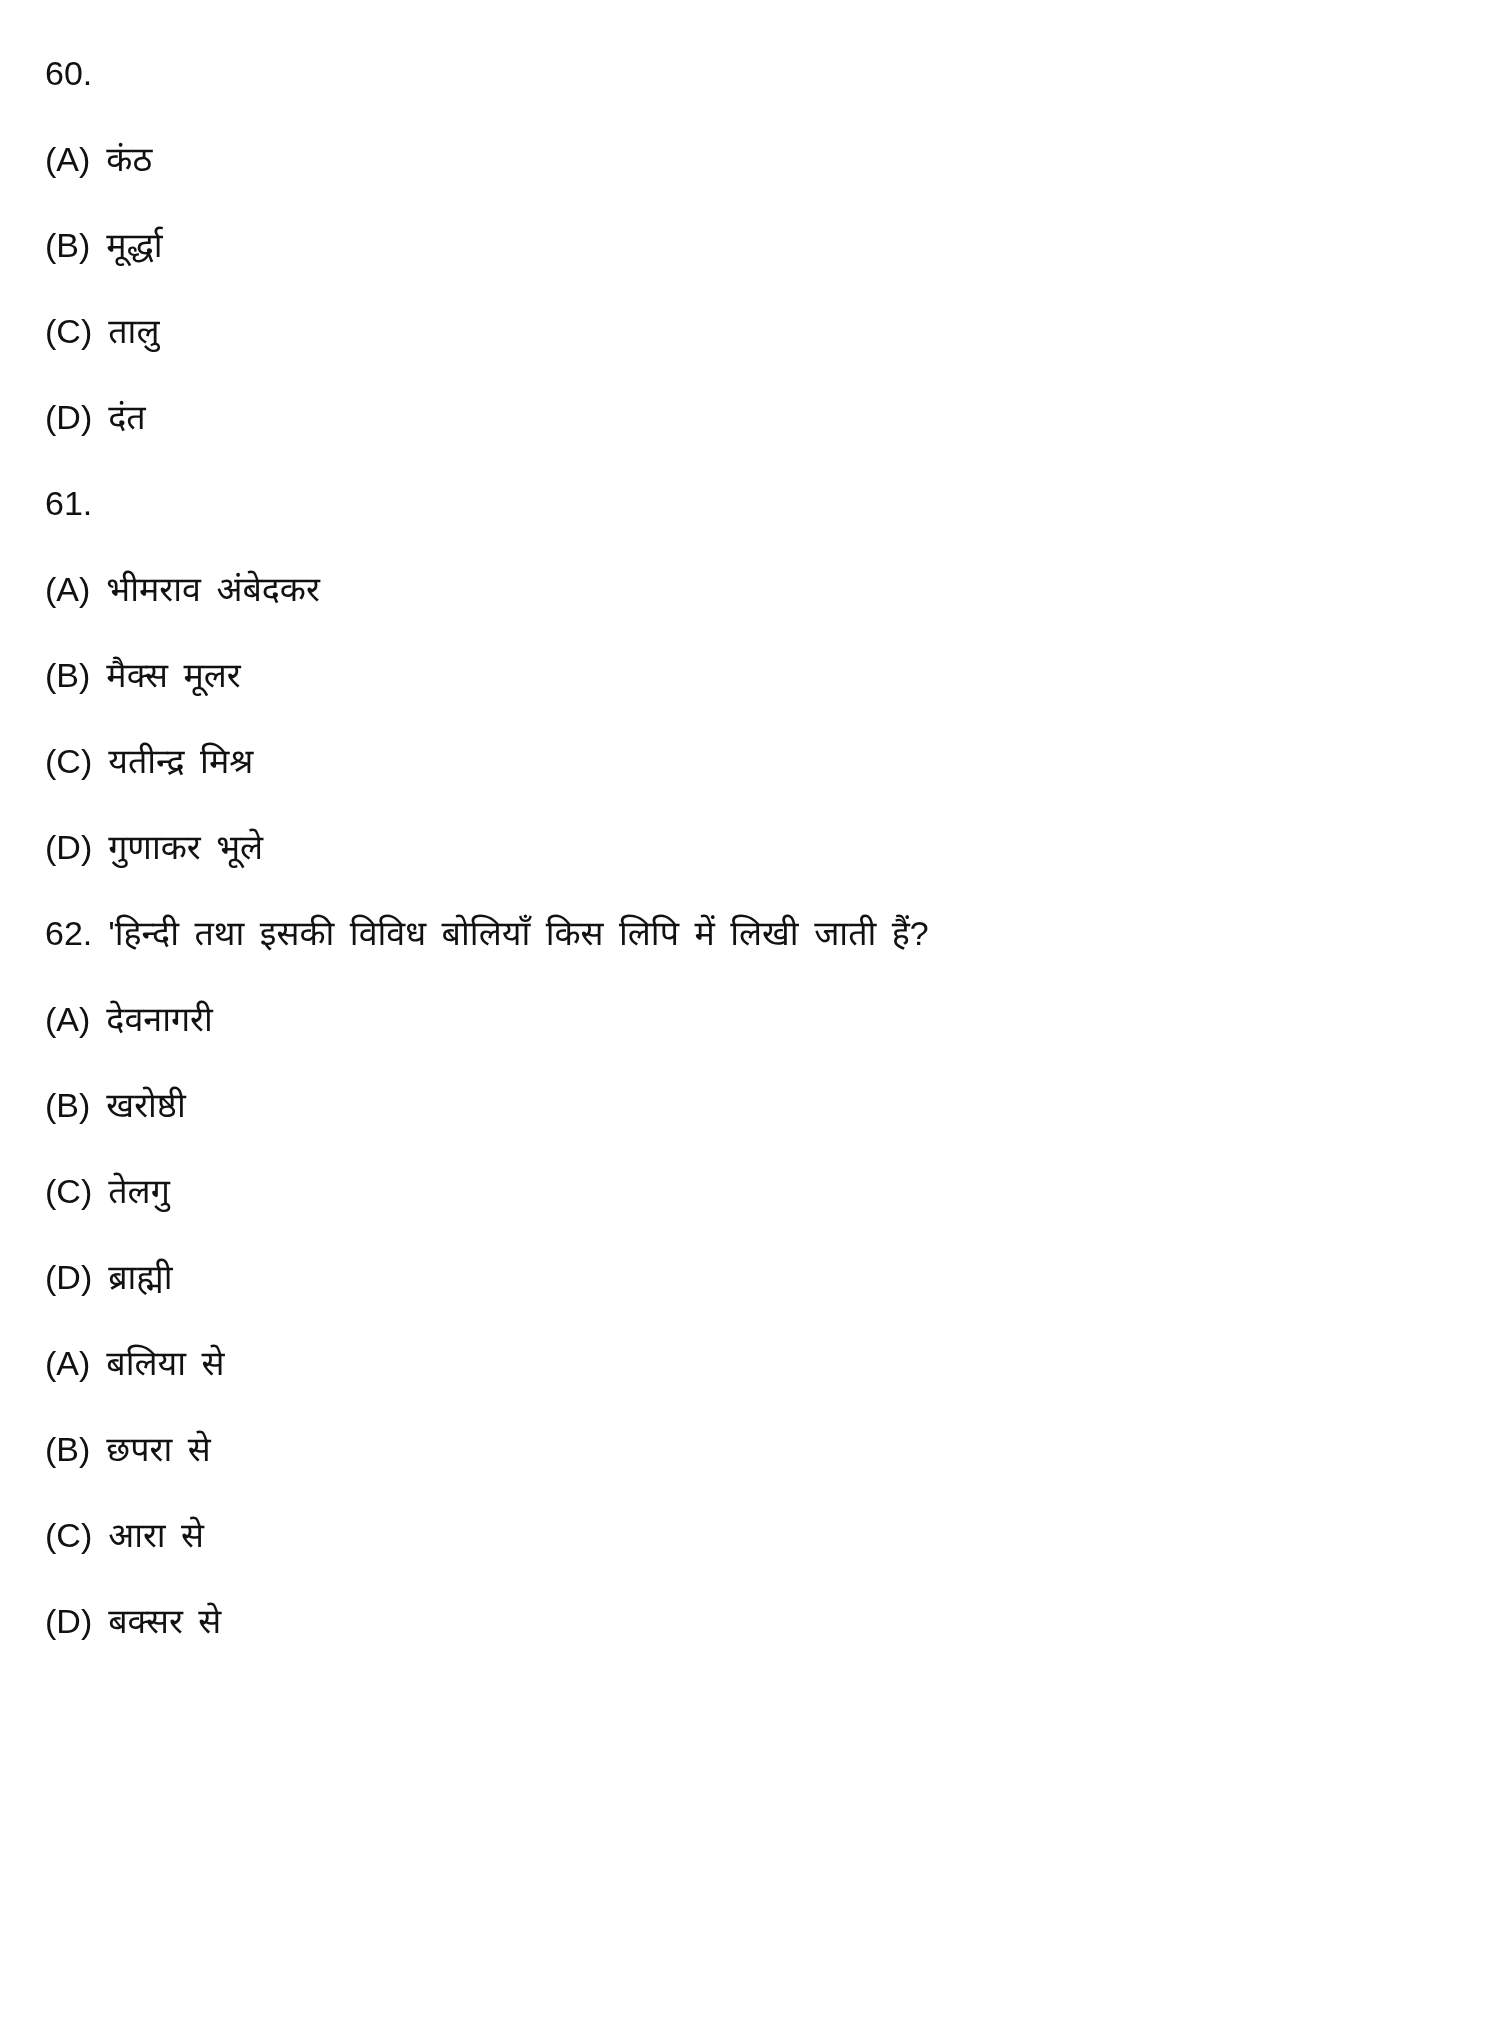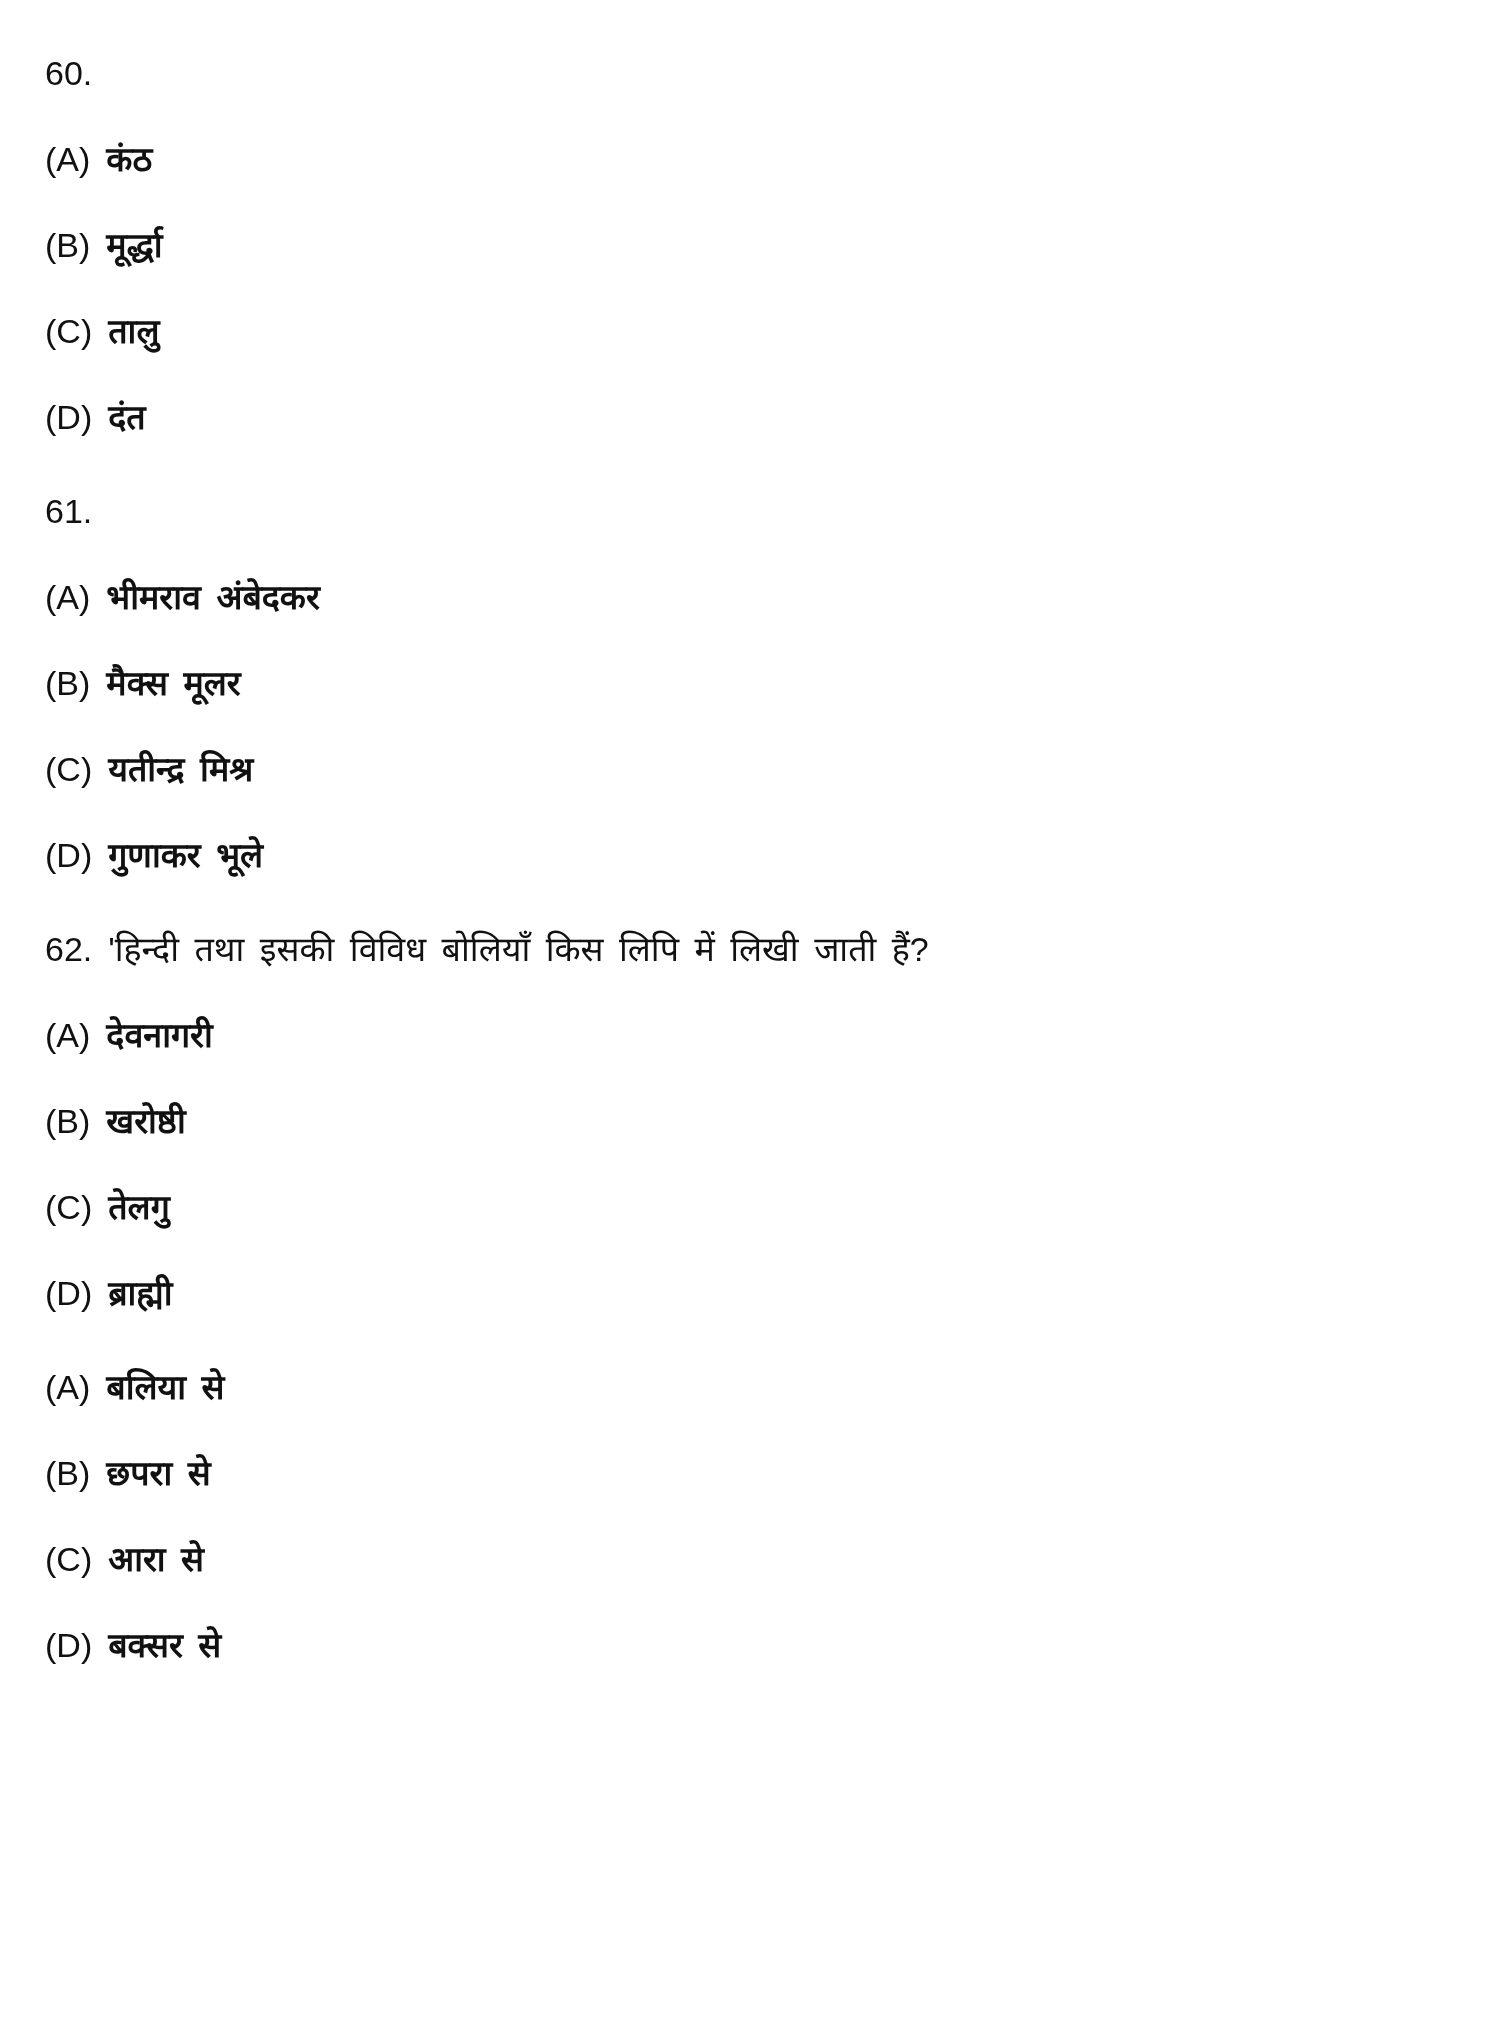--- a/index.html
+++ b/index.html
@@ -15,21 +15,21 @@
     box-sizing: border-box;
     padding: 52px 40px 0 45px;
     font-family: "Liberation Sans", "DejaVu Sans", sans-serif;
     color: #111111;
     overflow: hidden;
   }
   .question-block {
     margin: 0 0 0 0;
   }
   .question-block + .question-block {
-    margin-top: 52px;
+    margin-top: 36px;
   }
   .row {
     display: flex;
     align-items: baseline;
     gap: 16px;
     font-size: 34px;
     line-height: 42px;
     margin-bottom: 44px;
     word-spacing: 6px;
     white-space: nowrap;
@@ -41,21 +41,20 @@
     flex: 0 0 auto;
   }
   .q-text {
     flex: 0 0 auto;
   }
   .opt-label {
     flex: 0 0 auto;
   }
   .opt-text {
     flex: 0 0 auto;
-    font-weight: bold;
   }
 </style>
 </head>
 <body>
 
 <div class="page">
 
   <section class="question-block">
     <div class="row">
       <span class="q-number">60.</span>

